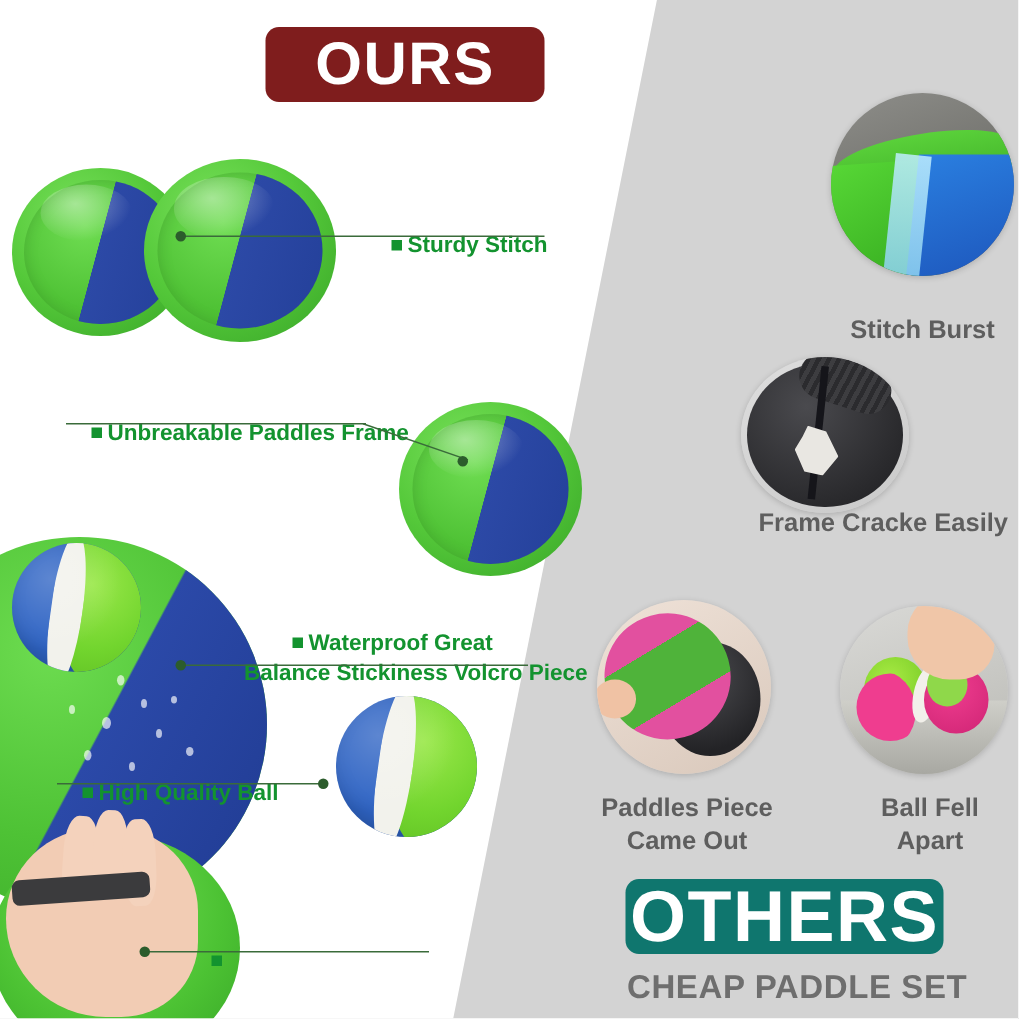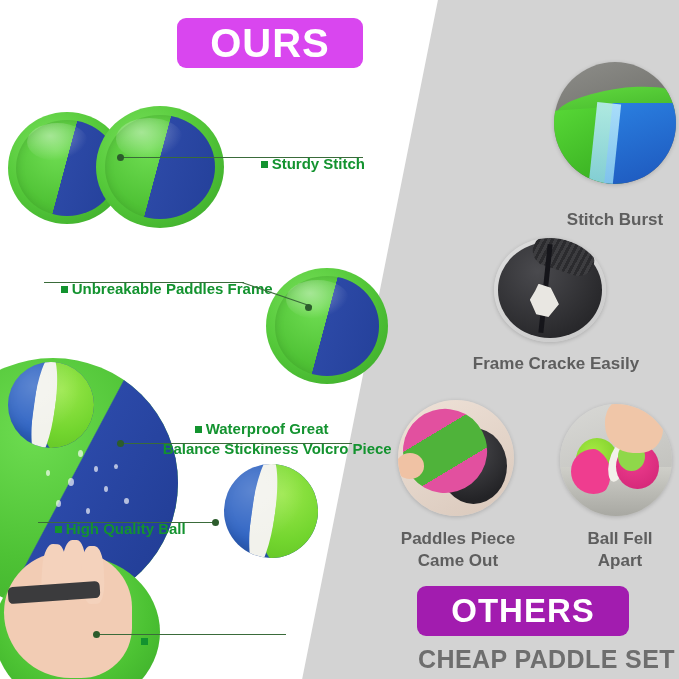--- a/index.html
+++ b/index.html
@@ -38,38 +38,38 @@
     display: flex;
     align-items: center;
     justify-content: center;
     letter-spacing: 1px;
     color: #ffffff;
     font-weight: bold;
   }
   .badge-ours {
     left: 177px; top: 18px;
     width: 186px; height: 50px;
-    background: #d946ef;
+    background: #7f1d1d;
     font-size: 40px;
   }
   .badge-others {
     left: 417px; top: 586px;
     width: 212px; height: 50px;
-    background: #a21caf;
-    font-size: 33px;
+    background: #0f766e;
+    font-size: 48px;
   }
   .subtitle {
     position: absolute;
     font-size: 25px;
     font-weight: bold;
     letter-spacing: 0.4px;
     white-space: nowrap;
   }
   .subtitle-ours { left: 110px; top: 76px; color: #3a3a3a; }
-  .subtitle-others { left: 418px; top: 645px; color: #6e6e6e; font-size: 25px; }
+  .subtitle-others { left: 418px; top: 645px; color: #6e6e6e; font-size: 22px; }
 
   
   .anno {
     position: absolute;
     color: #13932f;
     font-weight: bold;
     font-size: 15px;
     line-height: 19px;
     white-space: pre;
   }
@@ -353,21 +353,21 @@
 
   <div class="photo" style="left:494px; top:238px; width:112px; height:104px; border-radius:50%;">
     <div class="photo-inner">
       <div class="p2-bg"></div>
       <div class="p2-disc"></div>
       <div class="p2-strap"></div>
       <div class="p2-crack"></div>
       <div class="p2-chip"></div>
     </div>
   </div>
-  <div class="cap" style="left:440px; top:353px; width:232px;">Frame Cracke  Easily</div>
+  <div class="cap" style="left:440px; top:338px; width:232px;text-align:right;">Frame Cracke  Easily</div>
 
   <div class="photo" style="left:398px; top:400px; width:116px; height:116px;">
     <div class="photo-inner">
       <div class="p3-bg"></div>
       <div class="p3-black"></div>
       <div class="p3-pad"></div>
       <div class="p3-thumb"></div>
     </div>
   </div>
   <div class="cap" style="left:380px; top:528px; width:156px;">Paddles Piece

